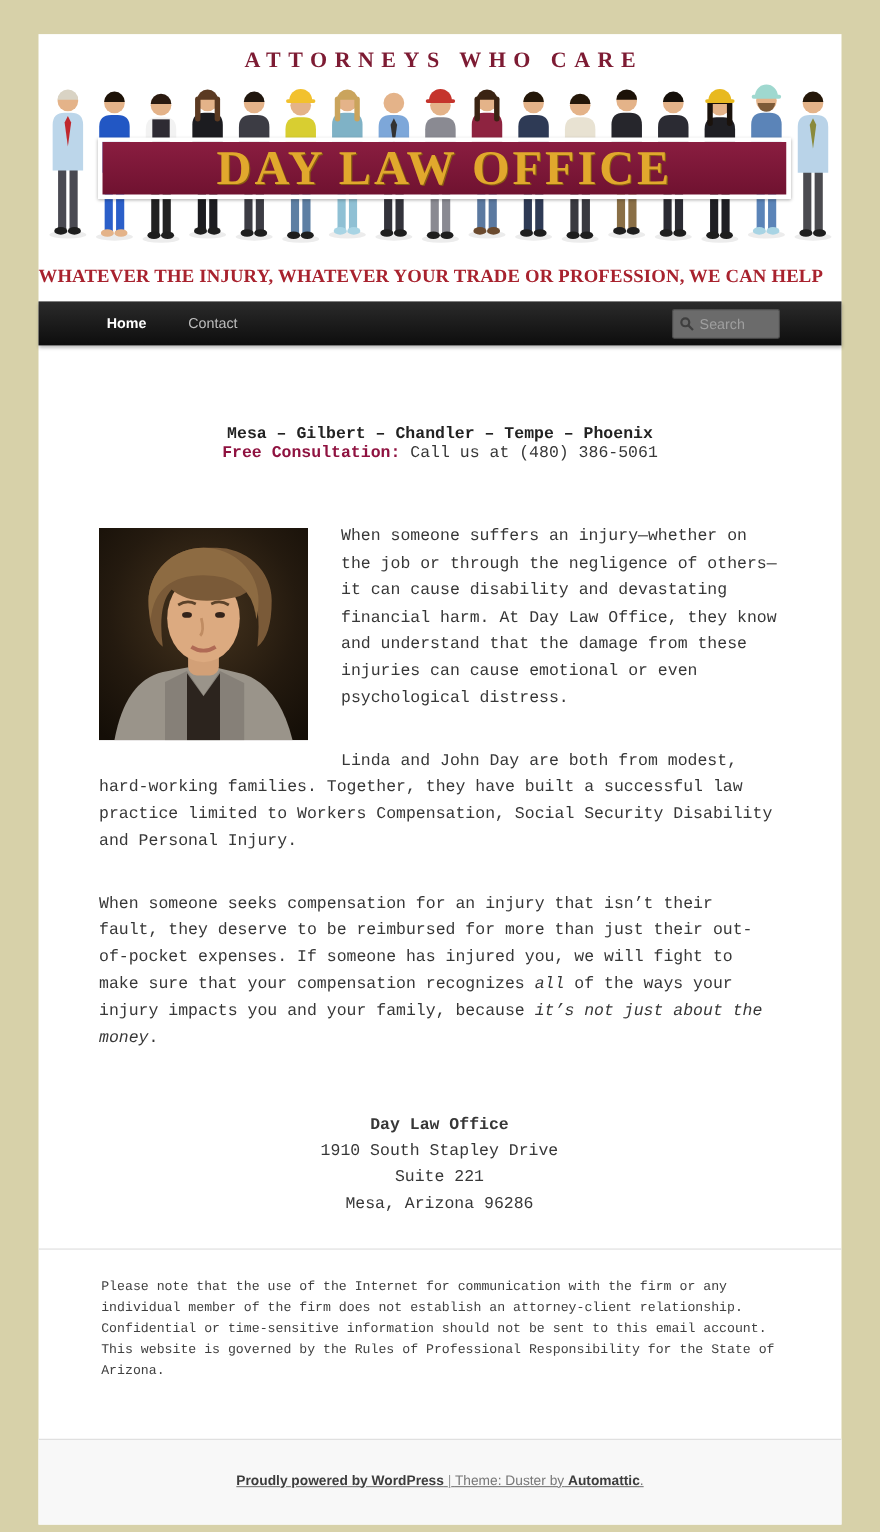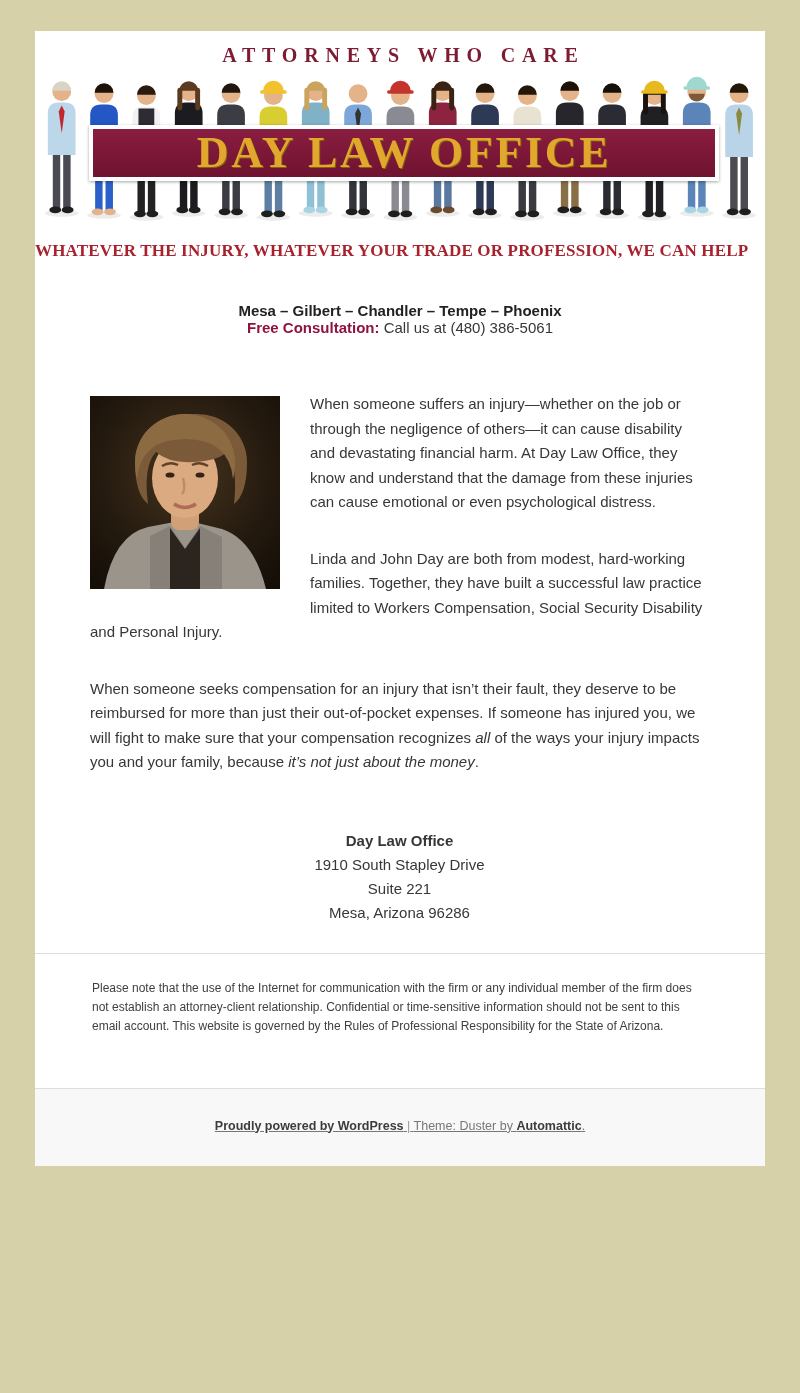--- a/index.html
+++ b/index.html
@@ -43,21 +43,21 @@
   .search-wrap { margin-left:auto; margin-right:56px; position:relative; }
   .search-wrap input {
     width:98px; height:27px; background:#6b6b6b; border:1px solid #4e4e4e;
     border-radius:2px; padding:0 6px 0 24px; font-size:13px; color:#e5e5e5;
     font-family:"Liberation Sans", sans-serif;
   }
   .search-wrap input::placeholder { color:#9f9f9f; }
   .search-icon { position:absolute; left:7px; top:7px; width:13px; height:13px; }
 
   
-  .content { padding-top:28px; }
+  .content { padding-top:72px;font-family:Liberation Mono, monospace; }
   .locations { text-align:center; font-weight:700; font-size:15px; color:#222; }
   .page-title {
     text-align:center; font-weight:400; font-size:26px; line-height:37px;
     color:#333; width:600px; margin:17px auto 9px;
   }
   .consult { text-align:center; font-size:15px; color:#373737; }
   .consult .label { color:#8f1240; font-weight:700; }
   .entry { padding:56px 56px 0 55px; font-size:15px; line-height:24.5px; color:#373737; overflow:hidden; }
   .portrait { float:left; width:190px; height:193px; margin:4px 30px 14px 0; }
   .portrait svg { display:block; width:100%; height:100%; }
@@ -275,20 +275,31 @@
           </g>
         </svg>
       <div class="banner">
         <span class="banner-title">DAY LAW OFFICE</span>
       </div>
     </div>
 
     <div class="bottom-tagline">WHATEVER THE INJURY, WHATEVER YOUR TRADE OR PROFESSION, WE CAN HELP</div>
   </div>
 
+  <div class="main-nav">
+    <span class="nav-item current">Home</span>
+    <span class="nav-item normal">Contact</span>
+    <span class="search-wrap">
+      <svg class="search-icon" viewBox="0 0 13 13">
+        <circle cx="5" cy="5" r="3.6" fill="none" stroke="#3f3f3f" stroke-width="2"></circle>
+        <line x1="7.8" y1="7.8" x2="12" y2="12" stroke="#3f3f3f" stroke-width="2"></line>
+      </svg>
+      <input type="text" placeholder="Search" style="">
+    </span>
+  </div>
 
   <div class="content">
     <div class="locations">Mesa – Gilbert – Chandler – Tempe – Phoenix</div>
     <div class="consult">
       <span class="label">Free Consultation:</span><span> Call us at (480) 386-5061</span>
     </div>
 
     <div class="entry">
       <div class="portrait">
         <svg viewBox="0 0 190 193">

